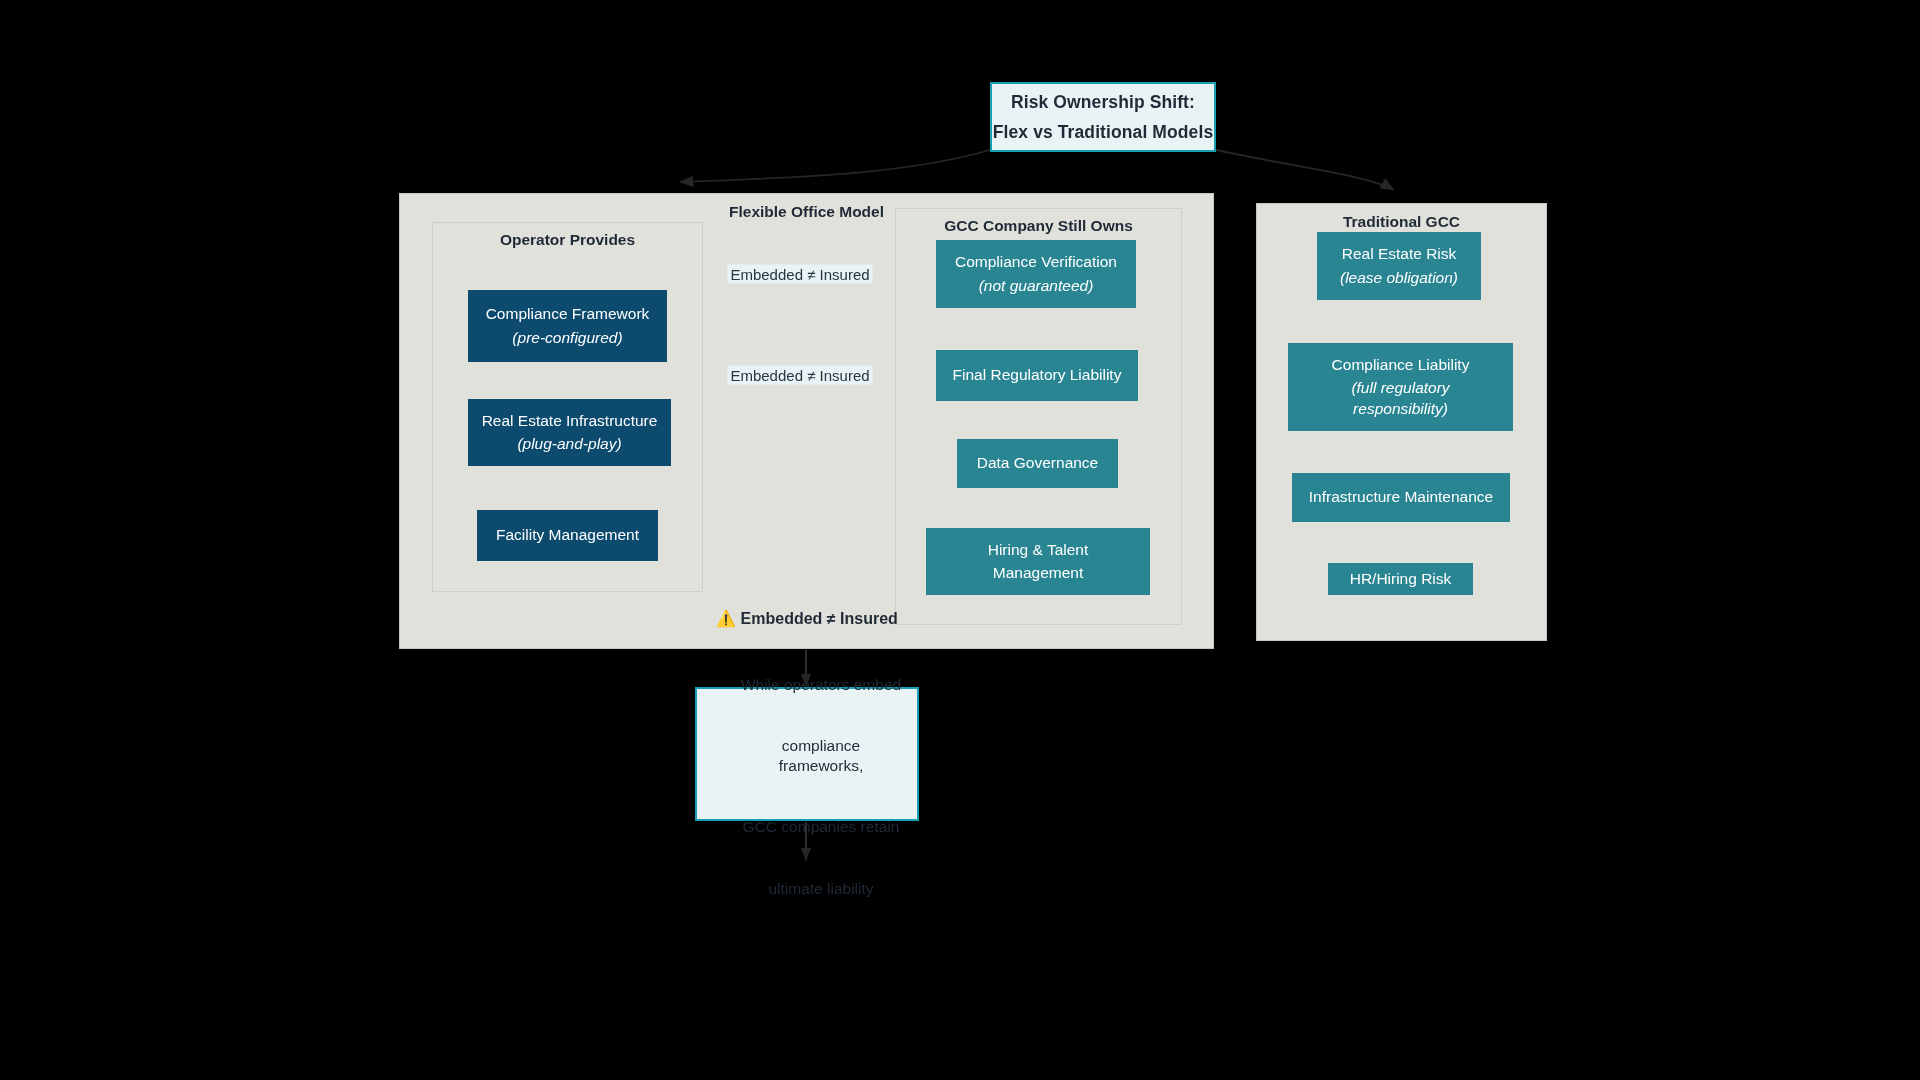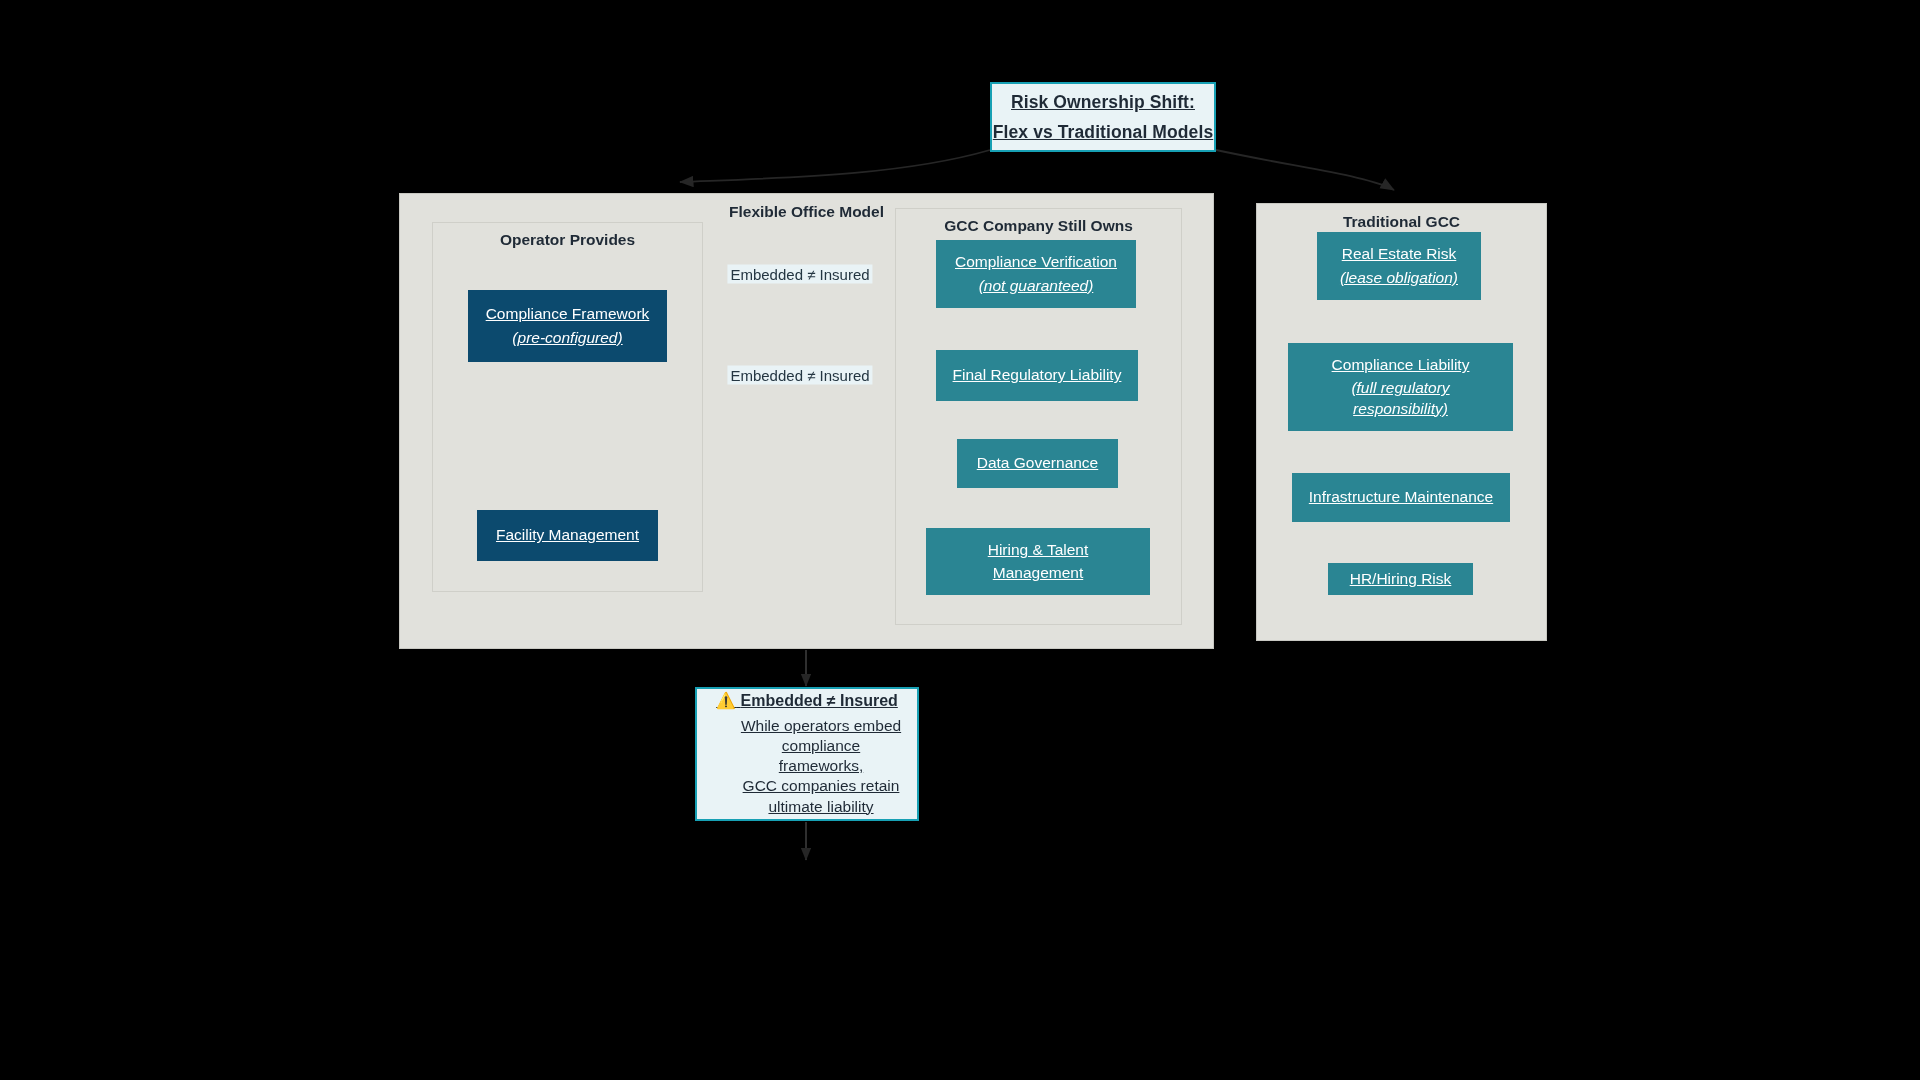--- a/index.html
+++ b/index.html
@@ -5,21 +5,21 @@
   html,body{margin:0;padding:0;background:#000;}
   body{width:1920px;height:1080px;position:relative;overflow:hidden;
        font-family:"Liberation Sans","DejaVu Sans",sans-serif;}
 
   #stage{position:absolute;left:0;top:0;width:1920px;height:1080px;}
   svg.edges{position:absolute;left:0;top:0;width:1920px;height:1080px;pointer-events:none;}
 
   
   .node{position:absolute;box-sizing:border-box;display:flex;
         flex-direction:column;align-items:center;justify-content:center;
-        text-align:center;line-height:1.30;text-decoration:underline;}
+        text-align:center;line-height:1.30;}
 
   .root-node{background:#E9F3F6;border:2.5px solid #17A0B4;
              color:#1F2A36;font-weight:bold;font-size:17.5px;letter-spacing:.1px;}
   .root-node .l2{margin-top:7px;}
 
   .panel{position:absolute;box-sizing:border-box;background:#E1E1DC;
          border:1.5px solid #C8C8C2;}
   .panel>.panel-title{position:absolute;left:0;right:0;top:9px;text-align:center;
          font-size:15.5px;font-weight:bold;color:#1F2A36;}
   .subpanel{position:absolute;box-sizing:border-box;background:#E1E1DC;
@@ -27,21 +27,21 @@
   .subpanel>.panel-title{position:absolute;left:0;right:0;top:8px;text-align:center;
          font-size:15.5px;font-weight:bold;color:#1F2A36;}
 
   .box-orange{background:#0c4a6e;color:#fff;font-size:15.5px;}
   .box-teal{background:#2A8593;color:#fff;font-size:15.5px;}
   .box-orange .sub,.box-teal .sub{font-style:italic;margin-top:3px;}
   .box-orange .sub2,.box-teal .sub2{font-style:italic;}
   .box-orange .ln2,.box-teal .ln2{margin-top:3px;text-align:right;}
 
   .note{background:#E9F3F6;border:2.5px solid #17A0B4;color:#1F2A36;
-        font-size:15.5px;padding:10px 14px;box-sizing:border-box;}
+        font-size:15.5px;padding:10px 14px;box-sizing:border-box;gap:41px;}
   .note .hdr{font-weight:bold;font-size:16px;margin-bottom:4px;}
   .note .warn{font-size:16px;}
   .note .body{font-weight:normal;margin-left:28px;}
   .note b{font-weight:bold;}
 
   .edge-label{position:absolute;background:#E9F3F6;color:#243642;
               font-size:15px;padding:1px 3px;white-space:nowrap;
               transform:translate(-50%,-50%);}
 </style>
 </head>
@@ -85,20 +85,24 @@
 
   <div class="subpanel" style="left:432px;top:222px;width:271px;height:370px;">
     <div class="panel-title">Operator Provides</div>
   </div>
 
   <div class="node box-orange" style="left:468px;top:290px;width:199px;height:72px;">
     <div>Compliance Framework</div>
     <div class="sub">(pre-configured)</div>
   </div>
 
+  <div class="node box-orange" style="left:468px;top:399px;width:203px;height:67px;">
+    <div>Real Estate Infrastructure</div>
+    <div class="sub">(plug-and-play)</div>
+  </div>
 
   <div class="node box-orange" style="left:477px;top:510px;width:181px;height:51px;">
     <div>Facility Management</div>
   </div>
 
   <div class="subpanel" style="left:895px;top:208px;width:287px;height:417px;">
     <div class="panel-title">GCC Company Still Owns</div>
   </div>
 
   <div class="node box-teal" style="left:936px;top:350px;width:202px;height:51px;">

